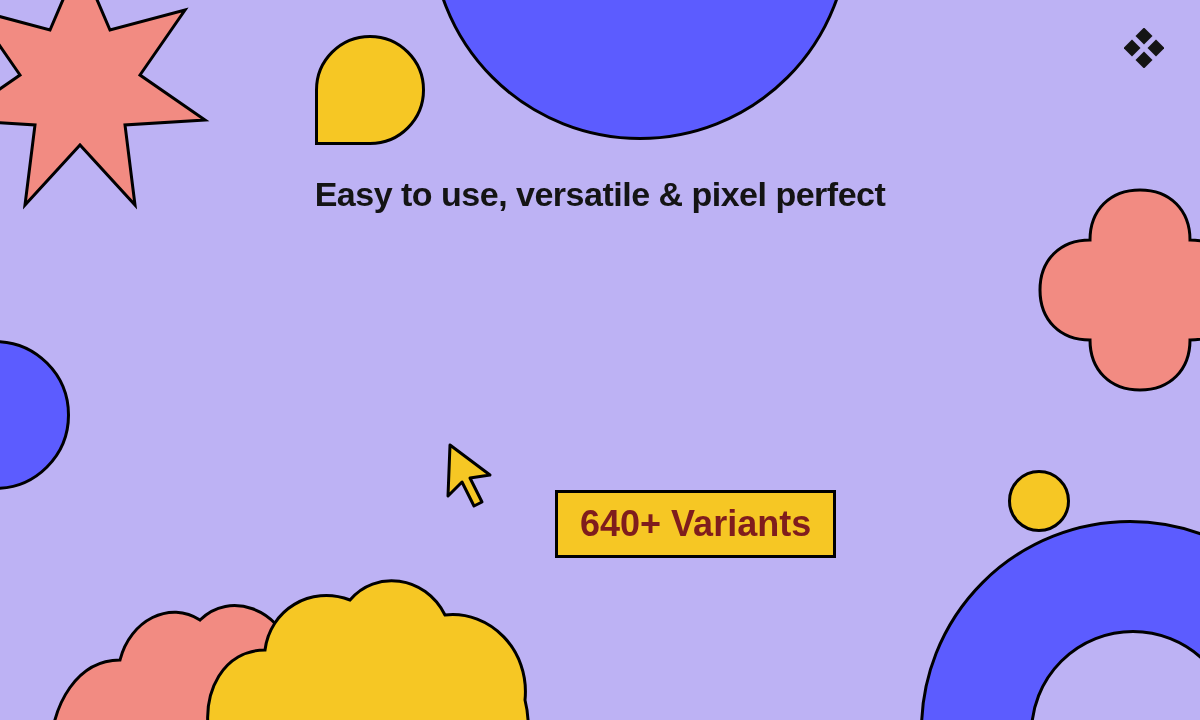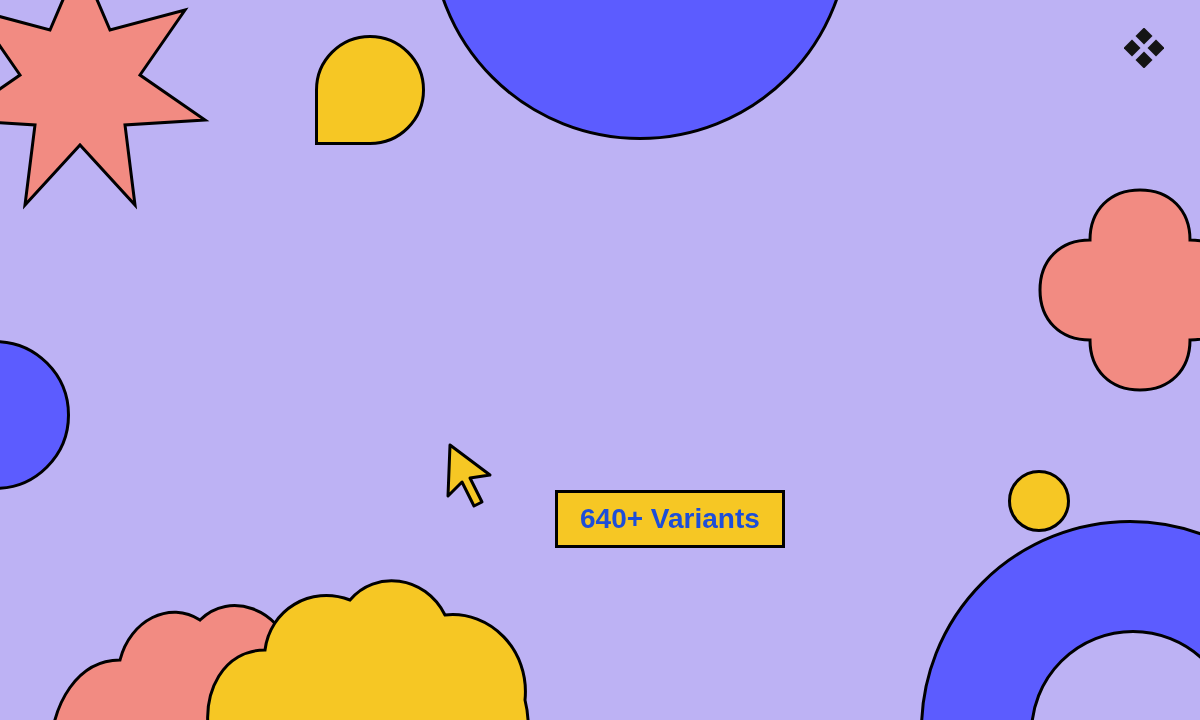--- a/index.html
+++ b/index.html
@@ -156,23 +156,23 @@
       top: 440px; left: 440px;
     }
     
     
     .variants-badge {
       position: absolute;
       top: 490px; left: 555px;
       background: #F6C724;
       border: 3px solid #000;
       padding: 10px 22px;
-      font-size: 28px;
+      font-size: 36px;
       font-weight: 800;
-      color: #1d4ed8;
+      color: #7f1d1d;
     }
   </style>
 </head>
 <body>
 
 <div class="shape blue-circle-top"></div>
 
 <svg class="shape pink-star" width="300" height="300" viewBox="0 0 300 300">
   <path d="M150,20 L180,90 L255,70 L210,135 L275,180 L195,185 L205,265 L150,205 L95,265 L105,185 L25,180 L90,135 L45,70 L120,90 Z" fill="#F28B82" stroke="#000" stroke-width="3"></path>
 </svg>
@@ -197,19 +197,20 @@
 <div class="shape blue-ring"></div>
 
 <svg class="shape diamond-logo" viewBox="0 0 40 40">
   <rect x="14" y="2" width="12" height="12" fill="#141414" transform="rotate(45 20 8)"></rect>
   <rect x="2" y="14" width="12" height="12" fill="#141414" transform="rotate(45 8 20)"></rect>
   <rect x="26" y="14" width="12" height="12" fill="#141414" transform="rotate(45 32 20)"></rect>
   <rect x="14" y="26" width="12" height="12" fill="#141414" transform="rotate(45 20 32)"></rect>
 </svg>
 
 <div class="content">
+  <div class="tagline">Easy to use, versatile &amp; pixel perfect</div>
 </div>
 
 <svg class="cursor-arrow" width="60" height="70" viewBox="0 0 60 70">
   <path d="M10,5 L50,35 L30,38 L42,62 L34,66 L22,42 L8,56 Z" fill="#F6C724" stroke="#000" stroke-width="3" stroke-linejoin="round"></path>
 </svg>
 
 <div class="variants-badge">640+ Variants</div>
 
 </body></html>

